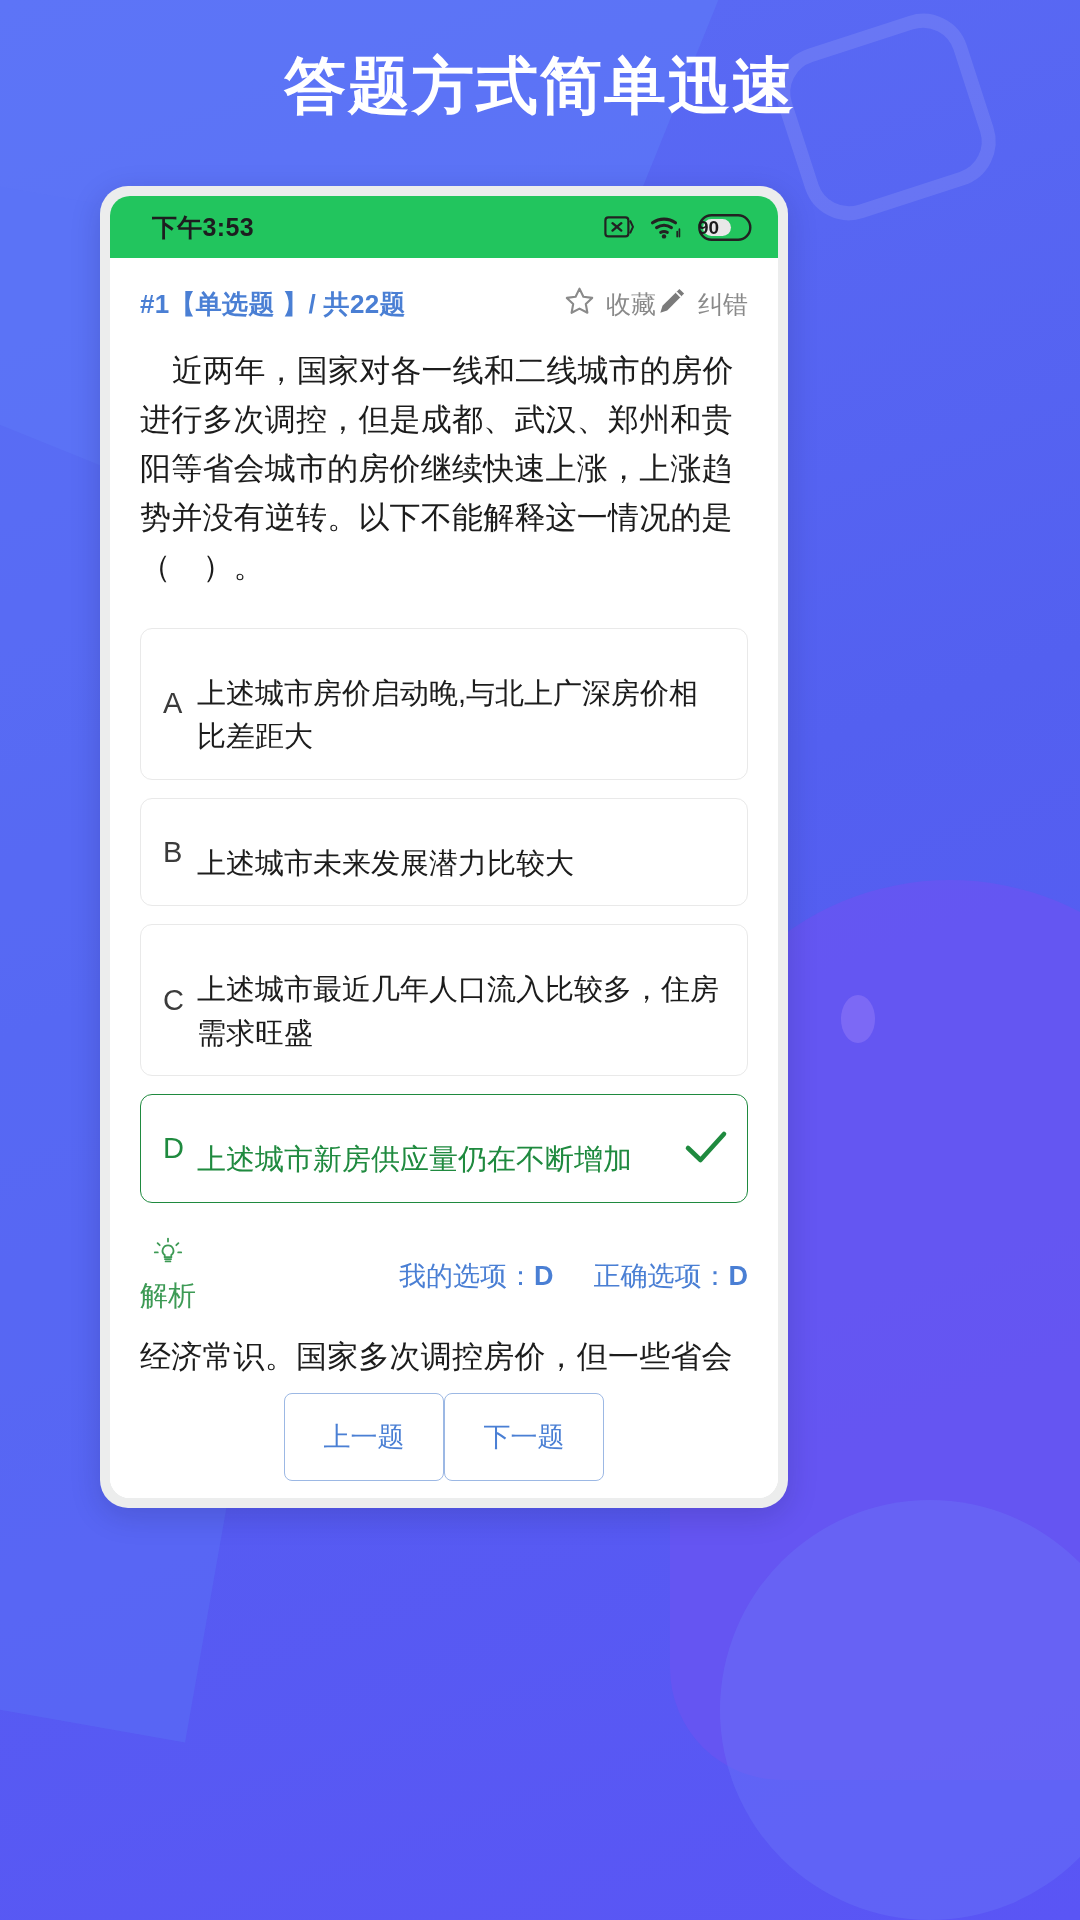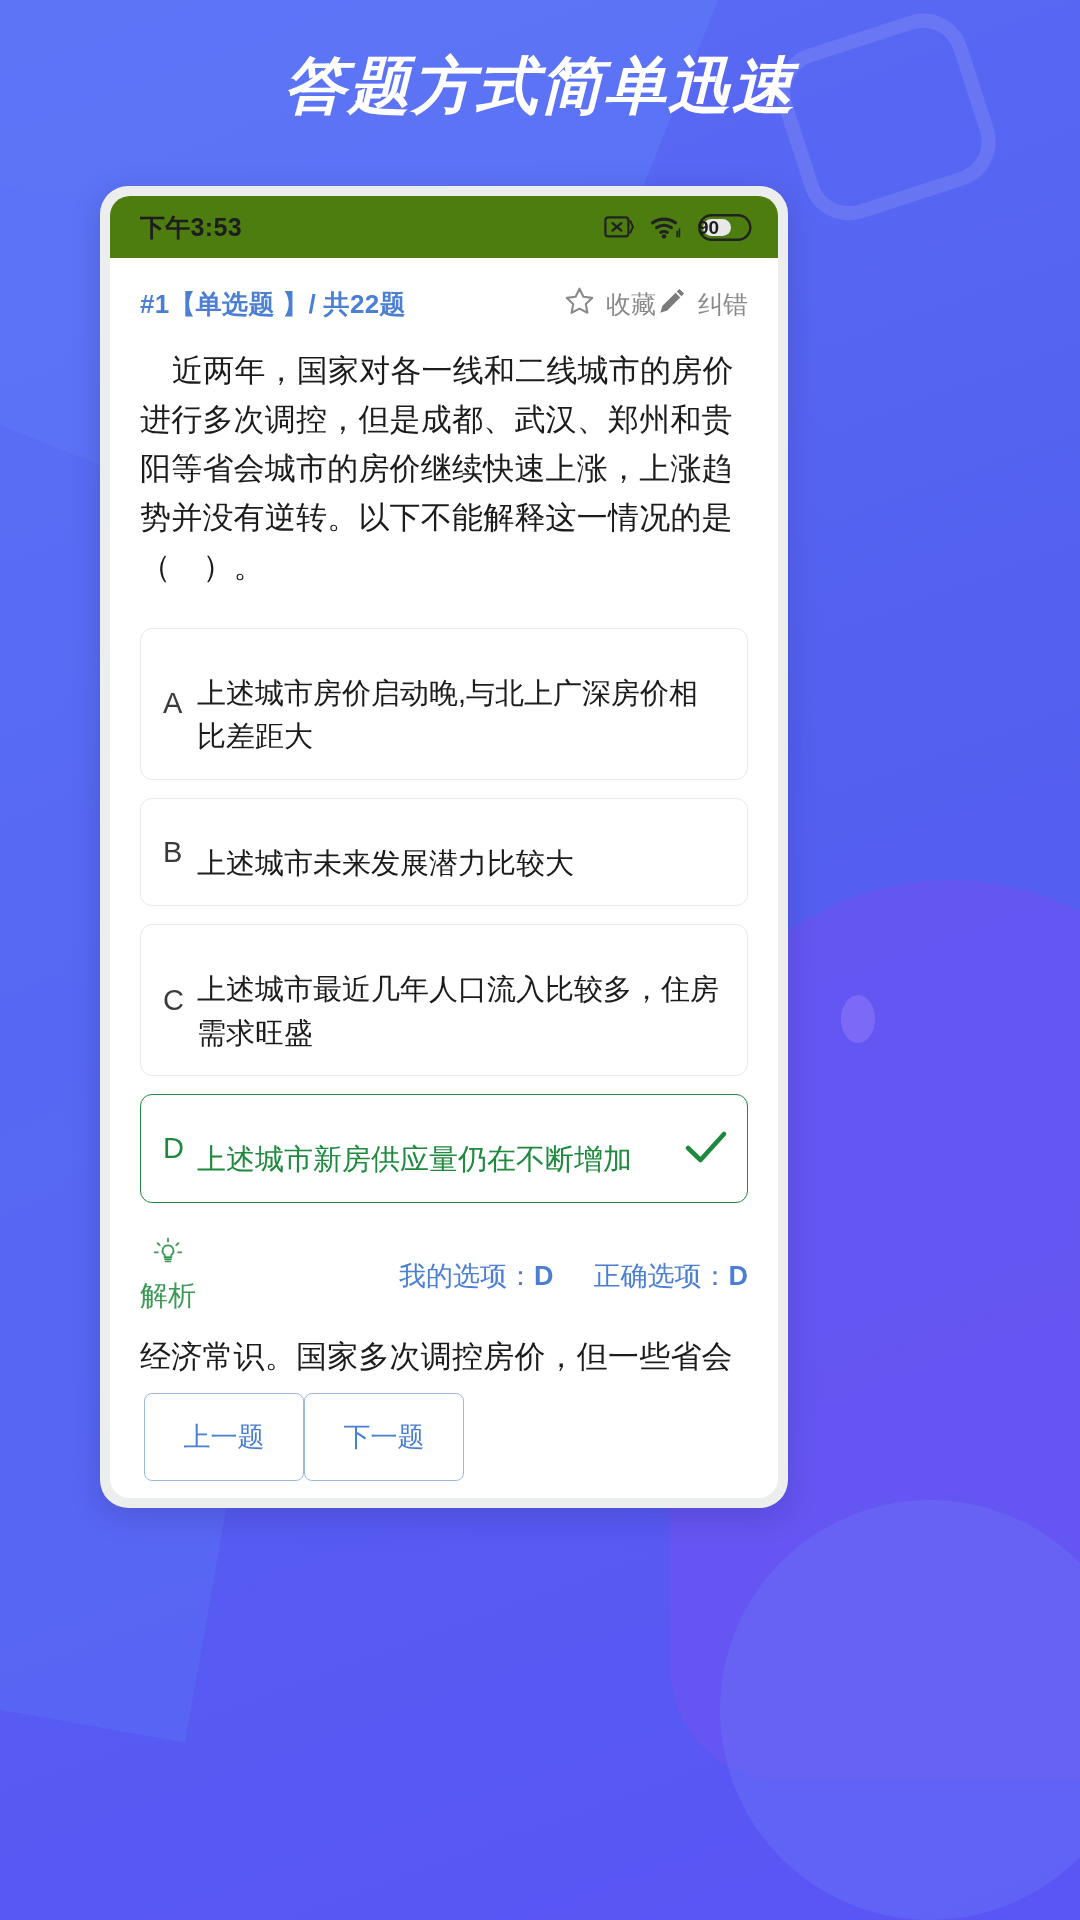--- a/index.html
+++ b/index.html
@@ -88,21 +88,20 @@
     position: absolute;
     top: 44px;
     left: 0;
     width: 100%;
     text-align: center;
     color: #ffffff;
     font-size: 62px;
     font-weight: bold;
     letter-spacing: 2px;
     z-index: 3;
-    font-style: italic;
   }
 
   
   .phone-shell {
     position: absolute;
     left: 100px;
     top: 186px;
     width: 688px;
     height: 1322px;
     background: #eceded;
@@ -124,23 +123,23 @@
     flex-direction: column;
   }
 
   
   .statusbar {
     height: 62px;
     flex: 0 0 62px;
     display: flex;
     align-items: center;
     justify-content: space-between;
-    padding: 0 26px 0 30px;
+    padding: 0 26px 0 42px;
     box-sizing: border-box;
-    background: #4d7c0f;
+    background: #22c55e;
   }
   .statusbar .clock {
     font-size: 25px;
     color: #1d1d1f;
     font-weight: 600;
     letter-spacing: .3px;
   }
   .status-icons {
     display: flex;
     align-items: center;
@@ -309,21 +308,21 @@
   
   .bottombar {
     position: absolute;
     left: 0;
     bottom: 0;
     width: 100%;
     height: 122px;
     background: #ffffff;
     display: flex;
     align-items: center;
-    justify-content: flex-start;
+    justify-content: center;
     padding: 0 34px;
     box-sizing: border-box;
     z-index: 9;
   }
   .nav-btn {
     width: 158px;
     height: 86px;
     border: 1px solid #9cb8e4;
     border-radius: 8px;
     background: #fff;

